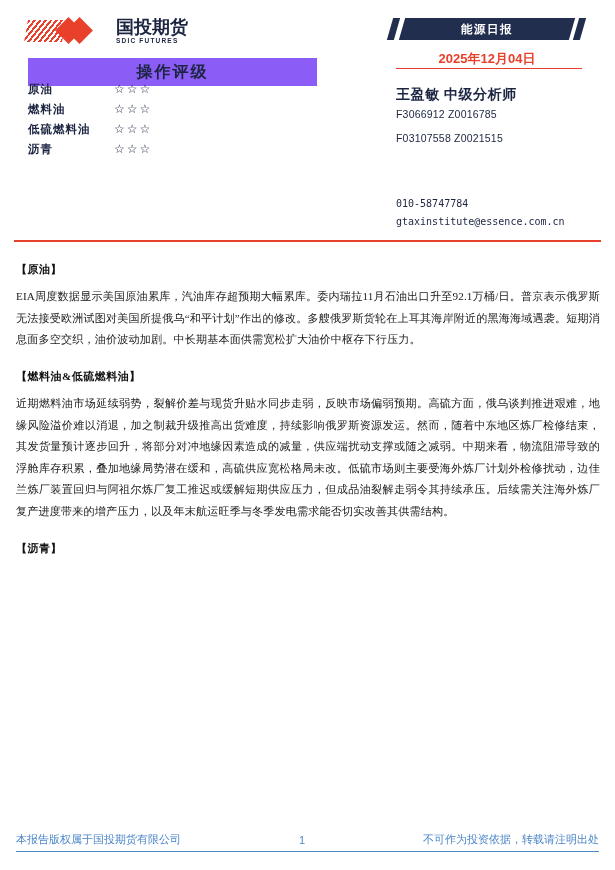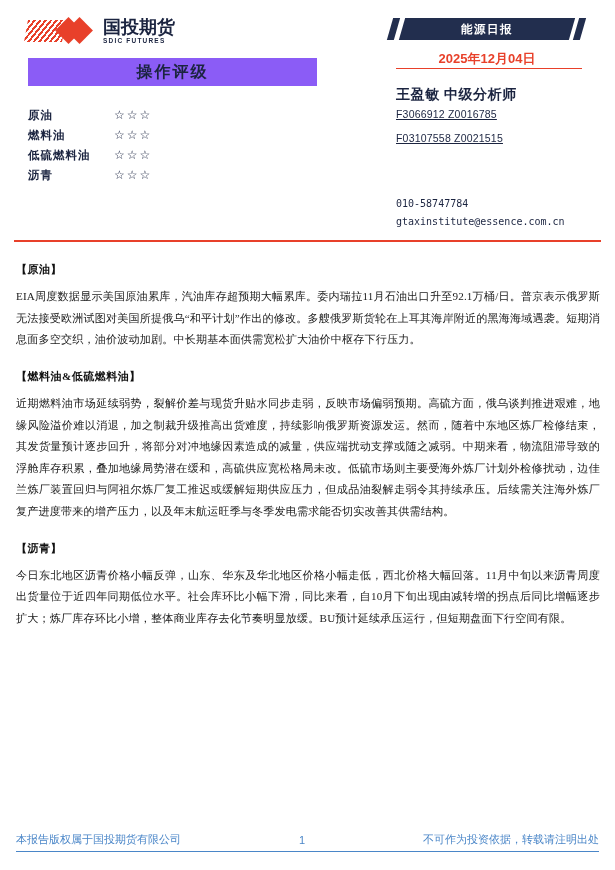--- a/index.html
+++ b/index.html
@@ -83,21 +83,21 @@
     top: 3px;
     width: 19px;
     height: 19px;
     background: #e8402a;
     transform: rotate(45deg);
   }
   .logo-text {
     display: flex;
     flex-direction: column;
     line-height: 1;
-    margin-left: 2px;
+    margin-left: 15px;
   }
   .logo-cn {
     font-family: "Liberation Sans", "DejaVu Sans", sans-serif;
     font-size: 18px;
     font-weight: bold;
     color: #1b2440;
     letter-spacing: 0px;
   }
   .logo-en {
     font-family: "Liberation Sans", "DejaVu Sans", sans-serif;
@@ -125,21 +125,21 @@
     font-size: 16px;
     font-weight: bold;
     color: #1b2440;
     letter-spacing: 2px;
   }
 
   
   .ratings {
     position: absolute;
     left: 28px;
-    top: 108px;
+    top: 82px;
     width: 300px;
   }
   .rating-row {
     display: flex;
     align-items: baseline;
     height: 20px;
     font-size: 11.5px;
     font-weight: bold;
     color: #1b2440;
   }
@@ -239,21 +239,20 @@
     letter-spacing: 0.6px;
     margin-bottom: 4px;
     white-space: nowrap;
   }
   .analyst-code {
     font-family: "Liberation Sans", "DejaVu Sans", sans-serif;
     font-size: 10.5px;
     color: #1b2440;
     letter-spacing: 0.2px;
     margin-bottom: 12px;
-    text-decoration: underline;
   }
   .contact {
     position: absolute;
     left: 6px;
     top: 198px;
     width: 215px;
   }
   .contact-line {
     font-family: "DejaVu Sans Mono", monospace;
     font-size: 10px;
@@ -406,21 +405,20 @@
       <div class="section-body">EIA周度数据显示美国原油累库，汽油库存超预期大幅累库。委内瑞拉11月石油出口升至92.1万桶/日。普京表示俄罗斯无法接受欧洲试图对美国所提俄乌“和平计划”作出的修改。多艘俄罗斯货轮在上耳其海岸附近的黑海海域遇袭。短期消息面多空交织，油价波动加剧。中长期基本面供需宽松扩大油价中枢存下行压力。</div>
     </div>
 
     <div class="section">
       <div class="section-head">【燃料油&amp;低硫燃料油】</div>
       <div class="section-body">近期燃料油市场延续弱势，裂解价差与现货升贴水同步走弱，反映市场偏弱预期。高硫方面，俄乌谈判推进艰难，地缘风险溢价难以消退，加之制裁升级推高出货难度，持续影响俄罗斯资源发运。然而，随着中东地区炼厂检修结束，其发货量预计逐步回升，将部分对冲地缘因素造成的减量，供应端扰动支撑或随之减弱。中期来看，物流阻滞导致的浮舱库存积累，叠加地缘局势潜在缓和，高硫供应宽松格局未改。低硫市场则主要受海外炼厂计划外检修扰动，边佳兰炼厂装置回归与阿祖尔炼厂复工推迟或缓解短期供应压力，但成品油裂解走弱令其持续承压。后续需关注海外炼厂复产进度带来的增产压力，以及年末航运旺季与冬季发电需求能否切实改善其供需结构。</div>
     </div>
 
     <div class="section">
       <div class="section-head">【沥青】</div>
-      <div class="section-body">今日东北地区沥青价格小幅反弹，山东、华东及华北地区价格小幅走低，西北价格大幅回落。11月中旬以来沥青周度出货量位于近四年同期低位水平。社会库环比小幅下滑，同比来看，自10月下旬出现由减转增的拐点后同比增幅逐步扩大；炼厂库存环比小增，整体商业库存去化节奏明显放缓。BU预计延续承压运行，但短期盘面下行空间有限。</div>
     </div>
 
   </div>
 
   <div class="footer">
     <div class="footer-row">
       <span class="footer-left">本报告版权属于国投期货有限公司</span>
       <span class="footer-center">1</span>
       <span class="footer-right">不可作为投资依据，转载请注明出处</span>
     </div>

